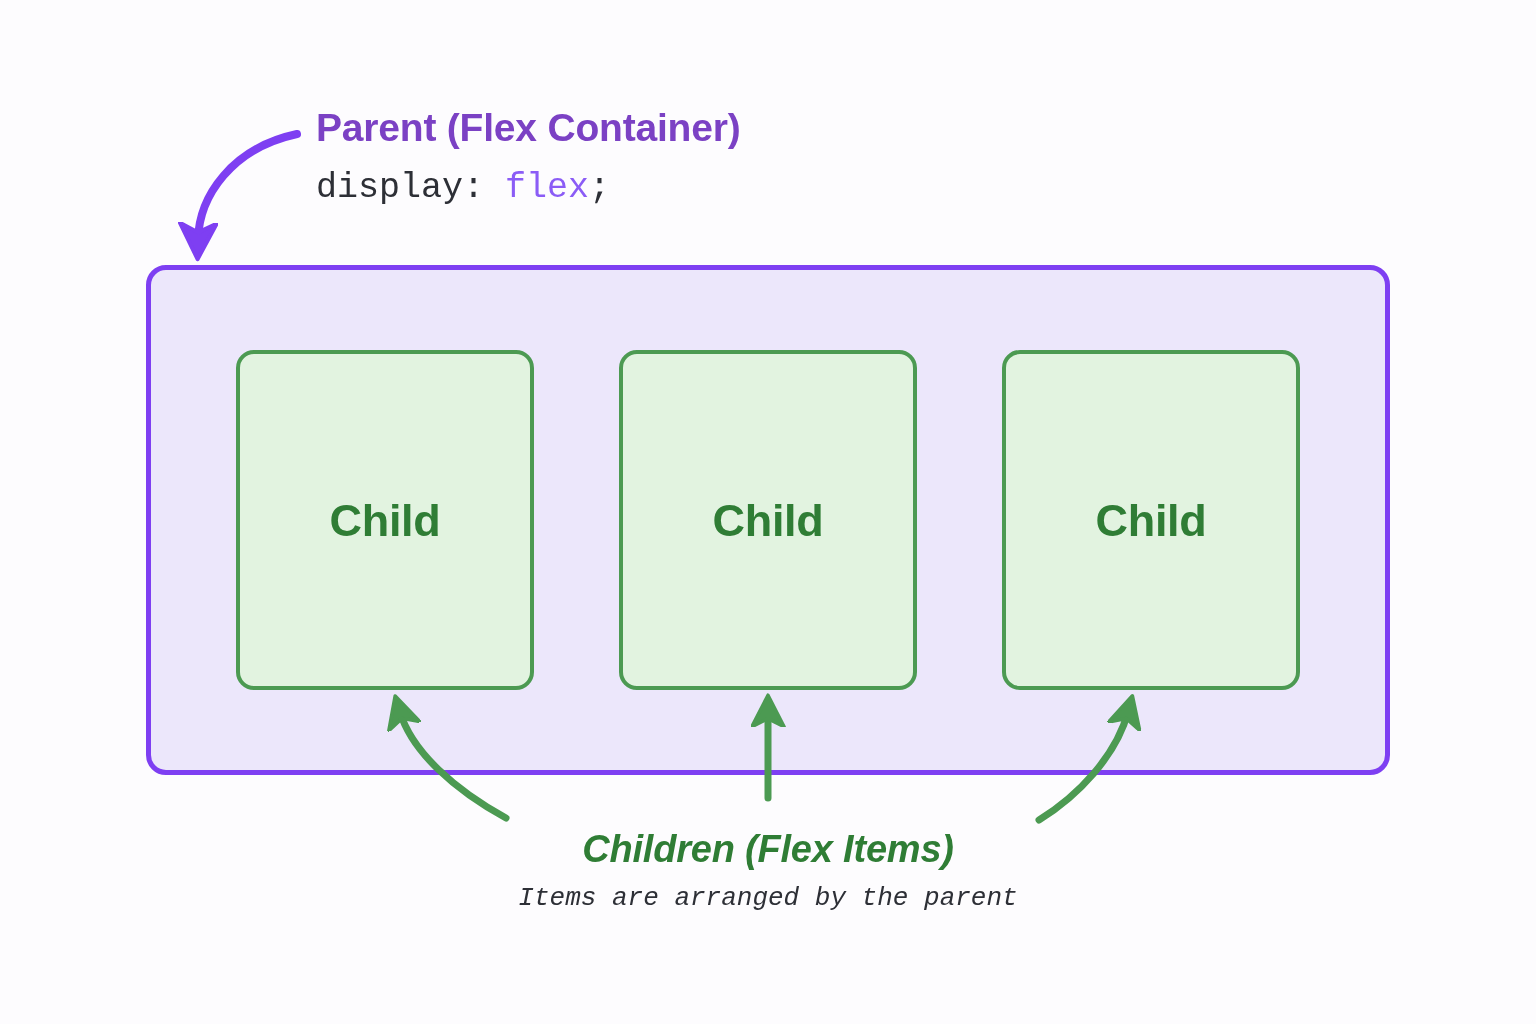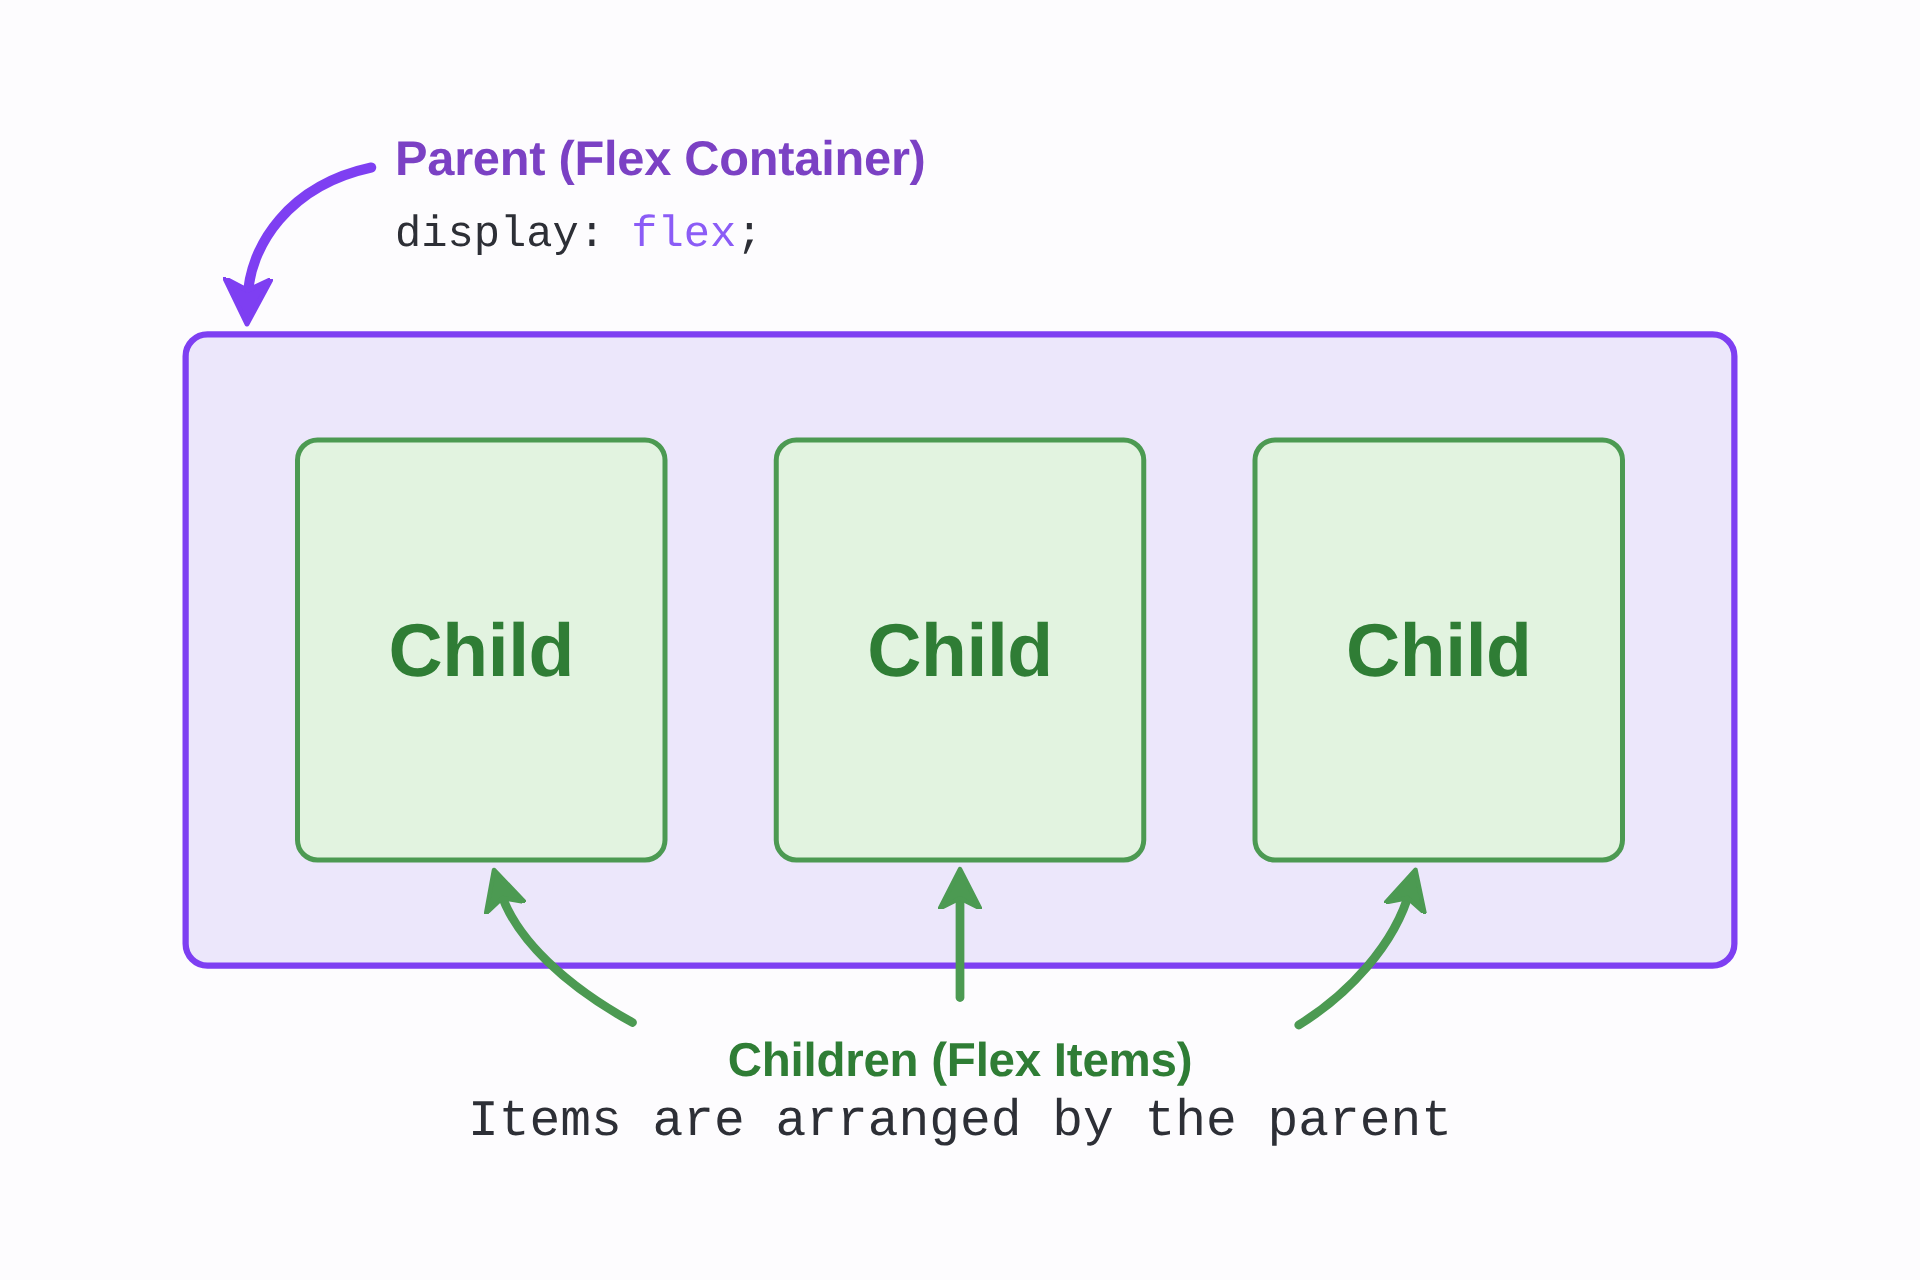--- a/index.html
+++ b/index.html
@@ -85,46 +85,47 @@
     background: #e2f3e0;
     border: 4px solid #4c9a52;
     border-radius: 18px;
     display: flex;
     align-items: center;
     justify-content: center;
   }
   .child-label {
     font-family: "Liberation Sans", sans-serif;
     font-weight: bold;
-    font-size: 60px;
+    font-size: 45px;
     line-height: 45px;
     color: #2f7d35;
     letter-spacing: -0.3px;
   }
 
   
   .bottom-annotation {
     position: absolute;
     left: 0;
     top: 826px;
     width: 1536px;
     text-align: center;
     z-index: 6;
+    font-style: italic;
   }
   .children-title {
     font-family: "Liberation Sans", sans-serif;
     font-weight: bold;
     font-size: 38px;
     line-height: 46px;
     letter-spacing: -0.2px;
     color: #2f7d35;
   }
   .children-caption {
     font-family: "Liberation Mono", "DejaVu Sans Mono", monospace;
-    font-size: 41px;
+    font-size: 26px;
     line-height: 44px;
     color: #2d2f36;
     margin-top: 4px;
   }
 </style>
 </head>
 <body>
 
 <div id="stage">
 

